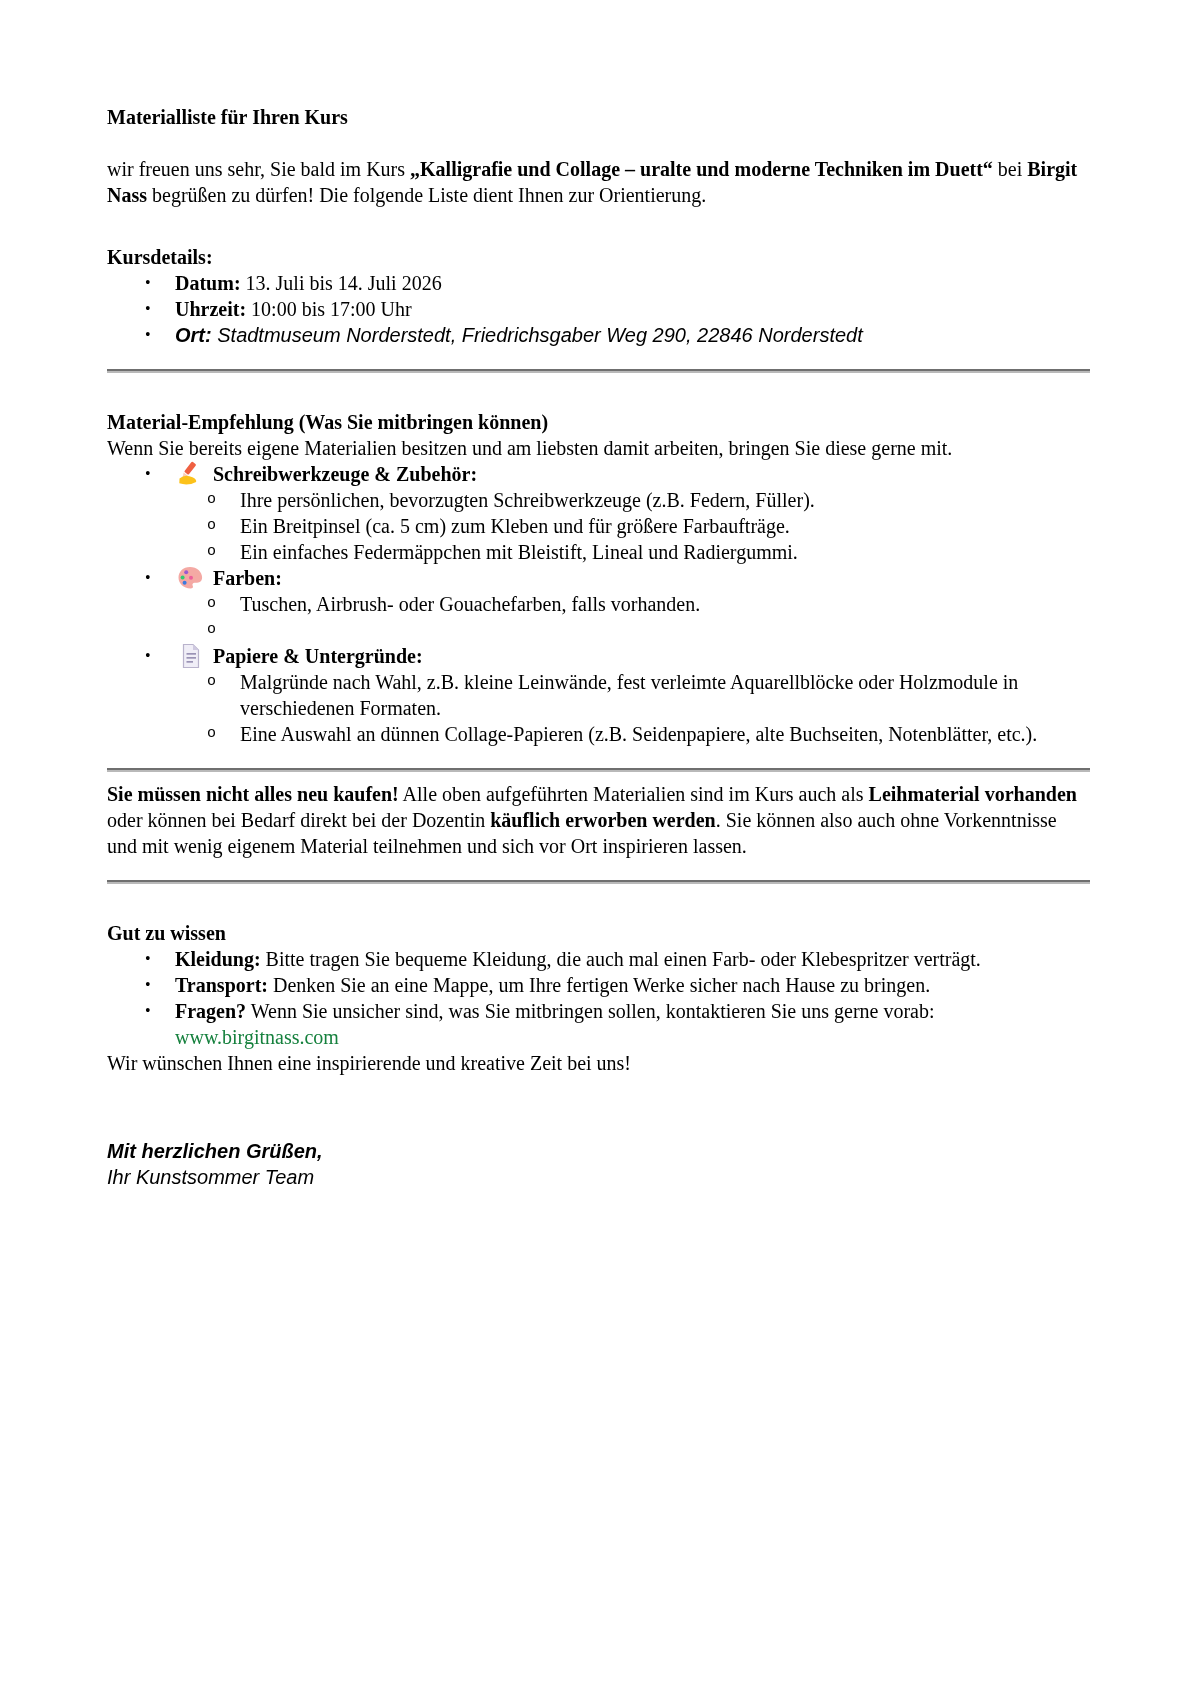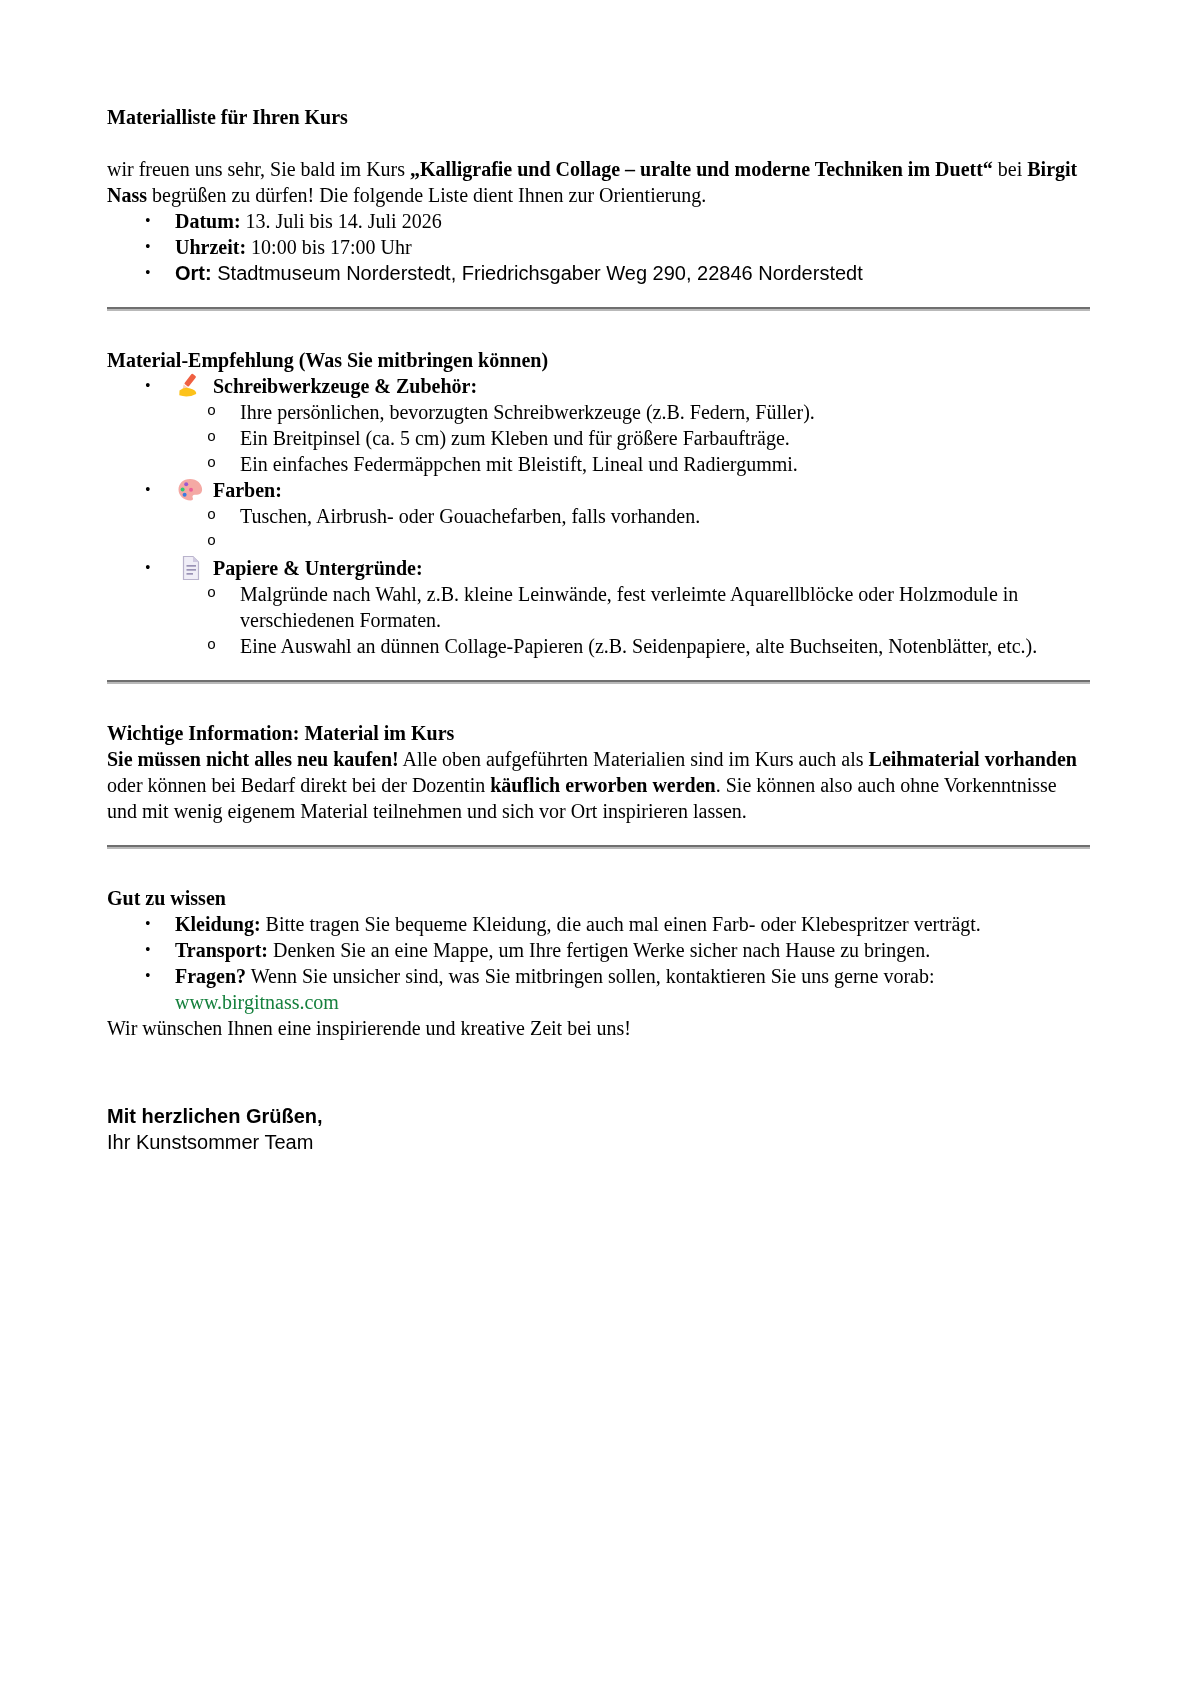--- a/index.html
+++ b/index.html
@@ -6,21 +6,21 @@
   html, body { margin: 0; padding: 0; }
   body {
     width: 1200px; height: 1698px;
     background: #ffffff;
     font-family: "Liberation Serif", serif;
     font-size: 20px; line-height: 26px;
     color: #000;
   }
   .page { width: 1200px; height: 1698px; padding: 104px 110px 40px 107px; }
   .b { font-weight: bold; margin-top: 36px; }
-  .sans { font-family: "Liberation Sans", sans-serif; }
+  .sans { font-family: "Liberation Sans", sans-serif; font-style: italic; }
   h1 { font-size: 20px; line-height: 26px; margin: 0; font-weight: bold; }
   p { margin: 0; }
   .spacer { height: 26px; }
 
   
   .li1 { display: flex; align-items: flex-start; }
   .li1 > .m1 { flex: none; width: 30px; margin-left: 38px; text-align: left; font-size: 16px; }
   .li2 { display: flex; align-items: flex-start; }
   .li2 > .m2 { flex: none; width: 33px; margin-left: 100px; font-family: "Liberation Mono", monospace; font-size: 15px; }
   .t { flex: 1 1 auto; min-width: 0; }
@@ -42,37 +42,39 @@
 
 <div class="page">
 
   <h1>Materialliste für Ihren Kurs</h1>
 
   <div class="spacer"></div>
 
 
   <p><span>wir freuen uns sehr, Sie bald im Kurs </span><span class="b">„Kalligrafie und Collage – uralte und moderne Techniken im Duett“</span><span> bei </span><span class="b">Birgit Nass</span><span> begrüßen zu dürfen! Die folgende Liste dient Ihnen zur Orientierung.</span></p>
 
+  <p class="b">Kursdetails:</p>
 
   <div class="li1">
     <span class="m1">•</span>
     <span class="t"><span class="b">Datum:</span><span> 13. Juli bis 14. Juli 2026</span></span>
   </div>
   <div class="li1">
     <span class="m1">•</span>
     <span class="t"><span class="b">Uhrzeit:</span><span> 10:00 bis 17:00 Uhr</span></span>
   </div>
   <div class="li1">
     <span class="m1">•</span>
     <span class="t sans"><span class="b">Ort:</span><span> Stadtmuseum Norderstedt, Friedrichsgaber Weg 290, 22846 Norderstedt</span></span>
   </div>
 
   <hr class="rule">
 
   <p class="b">Material-Empfehlung (Was Sie mitbringen können)</p>
+  <p>Wenn Sie bereits eigene Materialien besitzen und am liebsten damit arbeiten, bringen Sie diese gerne mit.</p>
 
   <div class="li1">
     <span class="m1">•</span>
     <span class="t">
       <span class="ic">
         <svg viewBox="0 0 28 26">
           <rect x="11.5" y="0.5" width="5.5" height="13" rx="1.2" transform="rotate(38 14 7)" fill="#ef6042"></rect>
           <path d="M7.6 11.6 l4.6 3.4 -5.8 3.2 Z" fill="#f9cdb9"></path>
           <path d="M3.5 17.5 q5.5 -5 13 -1.2 q4.4 2.2 3.6 4.6 q-8 4.2 -16.8 1.4 Z" fill="#fcc21b"></path>
         </svg>
@@ -132,21 +134,20 @@
     <span class="m2">o</span>
     <span class="t">Malgründe nach Wahl, z.B. kleine Leinwände, fest verleimte Aquarellblöcke oder Holzmodule in verschiedenen Formaten.</span>
   </div>
   <div class="li2">
     <span class="m2">o</span>
     <span class="t">Eine Auswahl an dünnen Collage-Papieren (z.B. Seidenpapiere, alte Buchseiten, Notenblätter, etc.).</span>
   </div>
 
   <hr class="rule">
 
-  <p class="b">Wichtige Information: Material im Kurs</p>
   <p><span class="b">Sie müssen nicht alles neu kaufen!</span><span> Alle oben aufgeführten Materialien sind im Kurs auch als </span><span class="b">Leihmaterial vorhanden</span><span> oder können bei Bedarf direkt bei der Dozentin </span><span class="b">käuflich erworben werden</span><span>. Sie können also auch ohne Vorkenntnisse und mit wenig eigenem Material teilnehmen und sich vor Ort inspirieren lassen.</span></p>
 
   <hr class="rule">
 
   <p class="b">Gut zu wissen</p>
 
   <div class="li1">
     <span class="m1">•</span>
     <span class="t"><span class="b">Kleidung:</span><span> Bitte tragen Sie bequeme Kleidung, die auch mal einen Farb- oder Klebespritzer verträgt.</span></span>
   </div>

